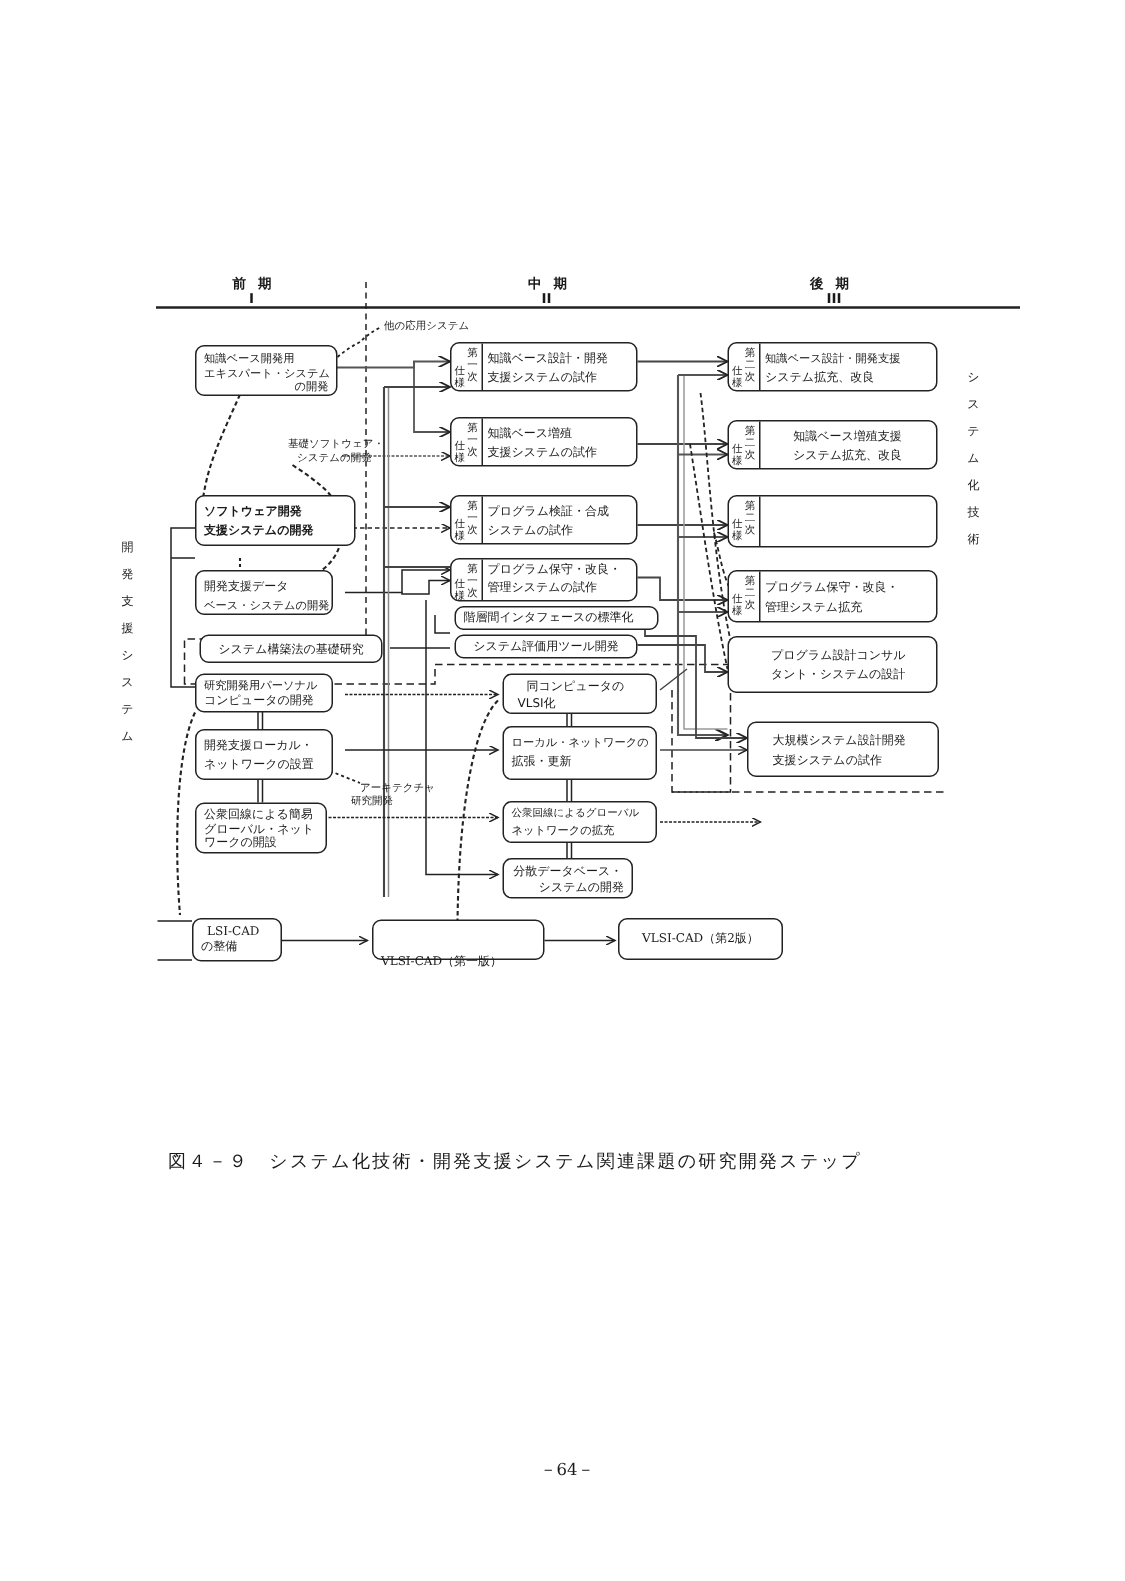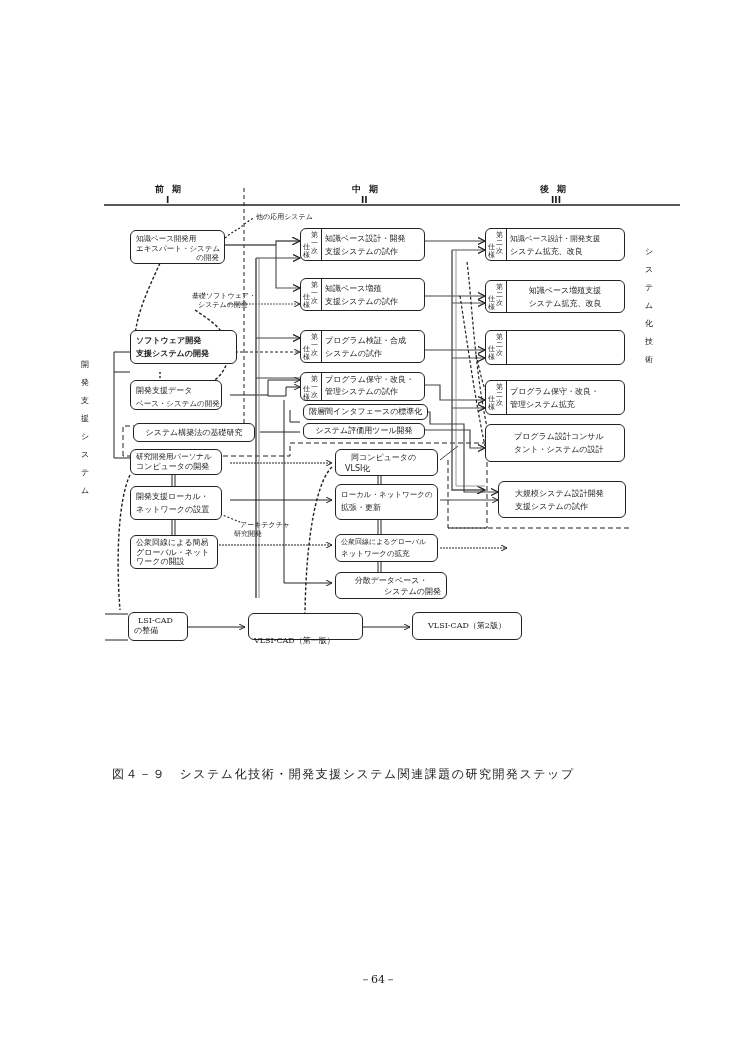--- a/index.html
+++ b/index.html
@@ -8,21 +8,21 @@
   #diagram { position: absolute; left: 0; top: 0; width: 750px; height: 1054px; margin-left: 20px; }
   .box { position: absolute; border: 1.5px solid #222; border-radius: 6px; background: #fff;
          font-size: 8px; line-height: 13px; padding: 3px 5px; box-sizing: border-box; }
   .box .ln { display: block; white-space: nowrap; }
   .box .ln.r { text-align: right; }
   .box .ln.c { text-align: center; }
   .spec { position: absolute; border: 1.5px solid #222; border-radius: 6px; background: #fff; box-sizing: border-box; }
   .spec .tag { position: absolute; left: 0; top: 0; bottom: 0; width: 20px; border-right: 1.2px solid #222;
                font-size: 7px; line-height: 8px; }
   .spec .tag .t1 { position: absolute; left: 2px; top: 14px; width: 7px; text-align: center; }
-  .spec .tag .t2 { position: absolute; left: 10px; top: 2px; width: 8px; text-align: left; }
+  .spec .tag .t2 { position: absolute; left: 10px; top: 2px; width: 8px; text-align: center; }
   .spec .body { position: absolute; left: 24px; right: 4px; top: 3px; font-size: 8px; line-height: 13px; }
   .spec .body .ln { display: block; white-space: nowrap; }
   .spec .body .ln.r { text-align: right; }
   .spec .body .ln.c { text-align: center; }
   .phase { position: absolute; font-size: 9px; font-weight: bold; letter-spacing: 8px; }
   .roman { position: absolute; font-size: 9px; font-weight: bold; }
   .vlabel { position: absolute; font-size: 8px; width: 10px; line-height: 18px; text-align: center; }
   .note { position: absolute; font-size: 7px; white-space: nowrap; }
   .caption { position: absolute; left: 92px; top: 766px; font-size: 12px; letter-spacing: 1.5px; white-space: nowrap; }
   .pagenum { position: absolute; left: 340px; top: 972px; font-size: 11px; font-family: "DejaVu Serif", serif; }
@@ -204,39 +204,39 @@
     <div class="tag">
       <span class="t1" style="top:12px;">仕様</span>
       <span class="t2">第一次</span>
     </div>
     <div class="body" style="top:1px;line-height:12px;">
       <span class="ln">プログラム保守・改良・</span>
       <span class="ln">管理システムの試作</span>
     </div>
   </div>
 
-  <div class="box" style="left:283px;top:404px;width:125px;height:16px;padding-top:1px;line-height:12px;">
+  <div class="box" style="left:283px;top:404px;width:136px;height:16px;padding-top:1px;line-height:12px;">
     <span class="ln">階層間インタフェースの標準化</span>
   </div>
   <div class="box" style="left:283px;top:423px;width:122px;height:16px;padding-top:1px;line-height:12px;">
     <span class="ln c">システム評価用ツール開発</span>
   </div>
   <div class="box" style="left:315px;top:449px;width:103px;height:27px;line-height:11px;padding-top:2px;">
     <span class="ln" style="padding-left:10px;">同コンピュータの</span>
     <span class="ln" style="padding-left:4px;">VLSI化</span>
   </div>
   <div class="box" style="left:315px;top:484px;width:103px;height:36px;">
     <span class="ln" style="font-size:7.5px;">ローカル・ネットワークの</span>
     <span class="ln">拡張・更新</span>
   </div>
   <div class="box" style="left:315px;top:534px;width:103px;height:28px;line-height:11px;padding-top:2px;">
     <span class="ln" style="font-size:7px;">公衆回線によるグローバル</span>
     <span class="ln" style="font-size:7.5px;">ネットワークの拡充</span>
   </div>
-  <div class="box" style="left:315px;top:572px;width:112px;height:27px;line-height:11px;padding-top:2px;">
+  <div class="box" style="left:315px;top:572px;width:87px;height:27px;line-height:11px;padding-top:2px;">
     <span class="ln c">分散データベース・</span>
     <span class="ln r">システムの開発</span>
   </div>
   <div class="box" style="left:228px;top:613px;width:115px;height:27px;padding-top:20px;font-family:'DejaVu Serif',serif;">
     <span class="ln">VLSI-CAD（第一版）</span>
   </div>
 
   <div class="spec" style="left:465px;top:228px;width:140px;height:33px;">
     <div class="tag">
       <span class="t1">仕様</span>

